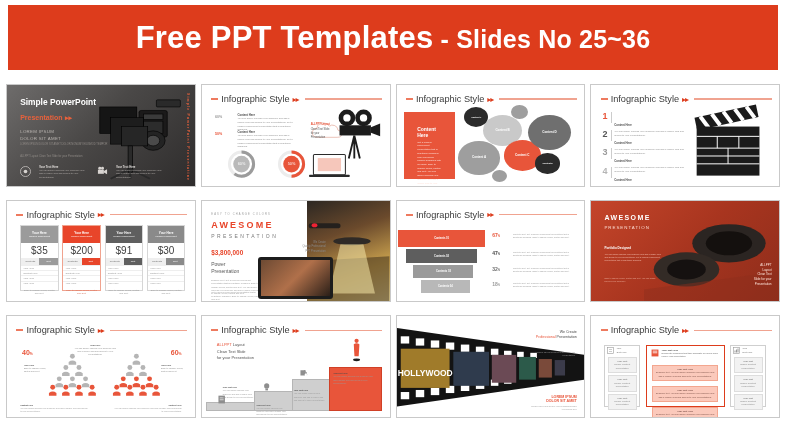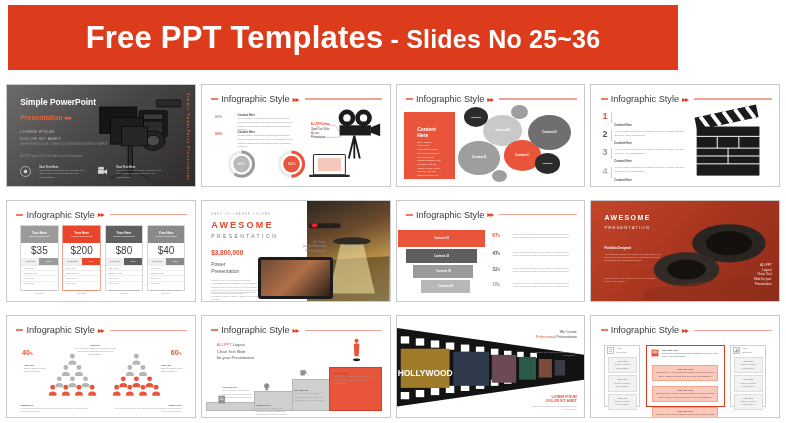--- a/index.html
+++ b/index.html
@@ -6,21 +6,21 @@
   html, body {
     width: 786px; height: 423px;
     background: #ffffff;
     font-family: "Liberation Sans", sans-serif;
     overflow: hidden;
   }
   .page { position: relative; width: 786px; height: 423px; background: #fff; }
 
   
   .banner {
-    position: absolute; left: 8px; top: 5px; width: 670px; height: 65px;
+    position: absolute; left: 8px; top: 5px; width: 770px; height: 65px;
     background: #dd3c1c; display: flex; align-items: center; justify-content: center;
   }
   .banner-title { color: #fff; font-size: 31px; font-weight: bold; letter-spacing: .2px; white-space: nowrap; }
   .banner-title .sub { font-size: 25px; }
 
   
   .grid {
     position: absolute; left: 6px; top: 76px; width: 774px; height: 342px;
     display: grid; grid-template-columns: repeat(4, 1fr); grid-template-rows: repeat(3, 1fr);
     gap: 5px 5px;
@@ -329,37 +329,37 @@
           <div class="row">Content Here</div>
           <div class="row">Your Here</div>
           <div class="row">Your Here</div>
           <div class="foot" style="color:#d4705a">Easy to change colors, photos and Text.</div>
         </div>
         <div class="pcard" style="left:52%">
           <div class="ph" style="background:#5f5f5f">
             <span class="a">Your Here</span>
             <span class="b">Modern PowerPoint</span>
           </div>
-          <div class="price">$80</div>
+          <div class="price">$91</div>
           <div class="bar">
               <span class="l">Contents</span>
               <span class="r" style="background:#5f5f5f">Text</span>
             </div>
           <div class="row">Your Here</div>
           <div class="row">Content Here</div>
           <div class="row">Your Here</div>
           <div class="row">Your Here</div>
           <div class="foot">Easy to change colors, photos and Text.</div>
         </div>
         <div class="pcard" style="left:74.5%">
           <div class="ph" style="background:#8a8a8a">
             <span class="a">Your Here</span>
             <span class="b">Modern PowerPoint</span>
           </div>
-          <div class="price">$40</div>
+          <div class="price">$30</div>
           <div class="bar">
               <span class="l">Contents</span>
               <span class="r" style="background:#8a8a8a">Text</span>
             </div>
           <div class="row">Your Here</div>
           <div class="row">Content Here</div>
           <div class="row">Your Here</div>
           <div class="row">Your Here</div>
           <div class="foot">Easy to change colors, photos and Text.</div>
         </div>

